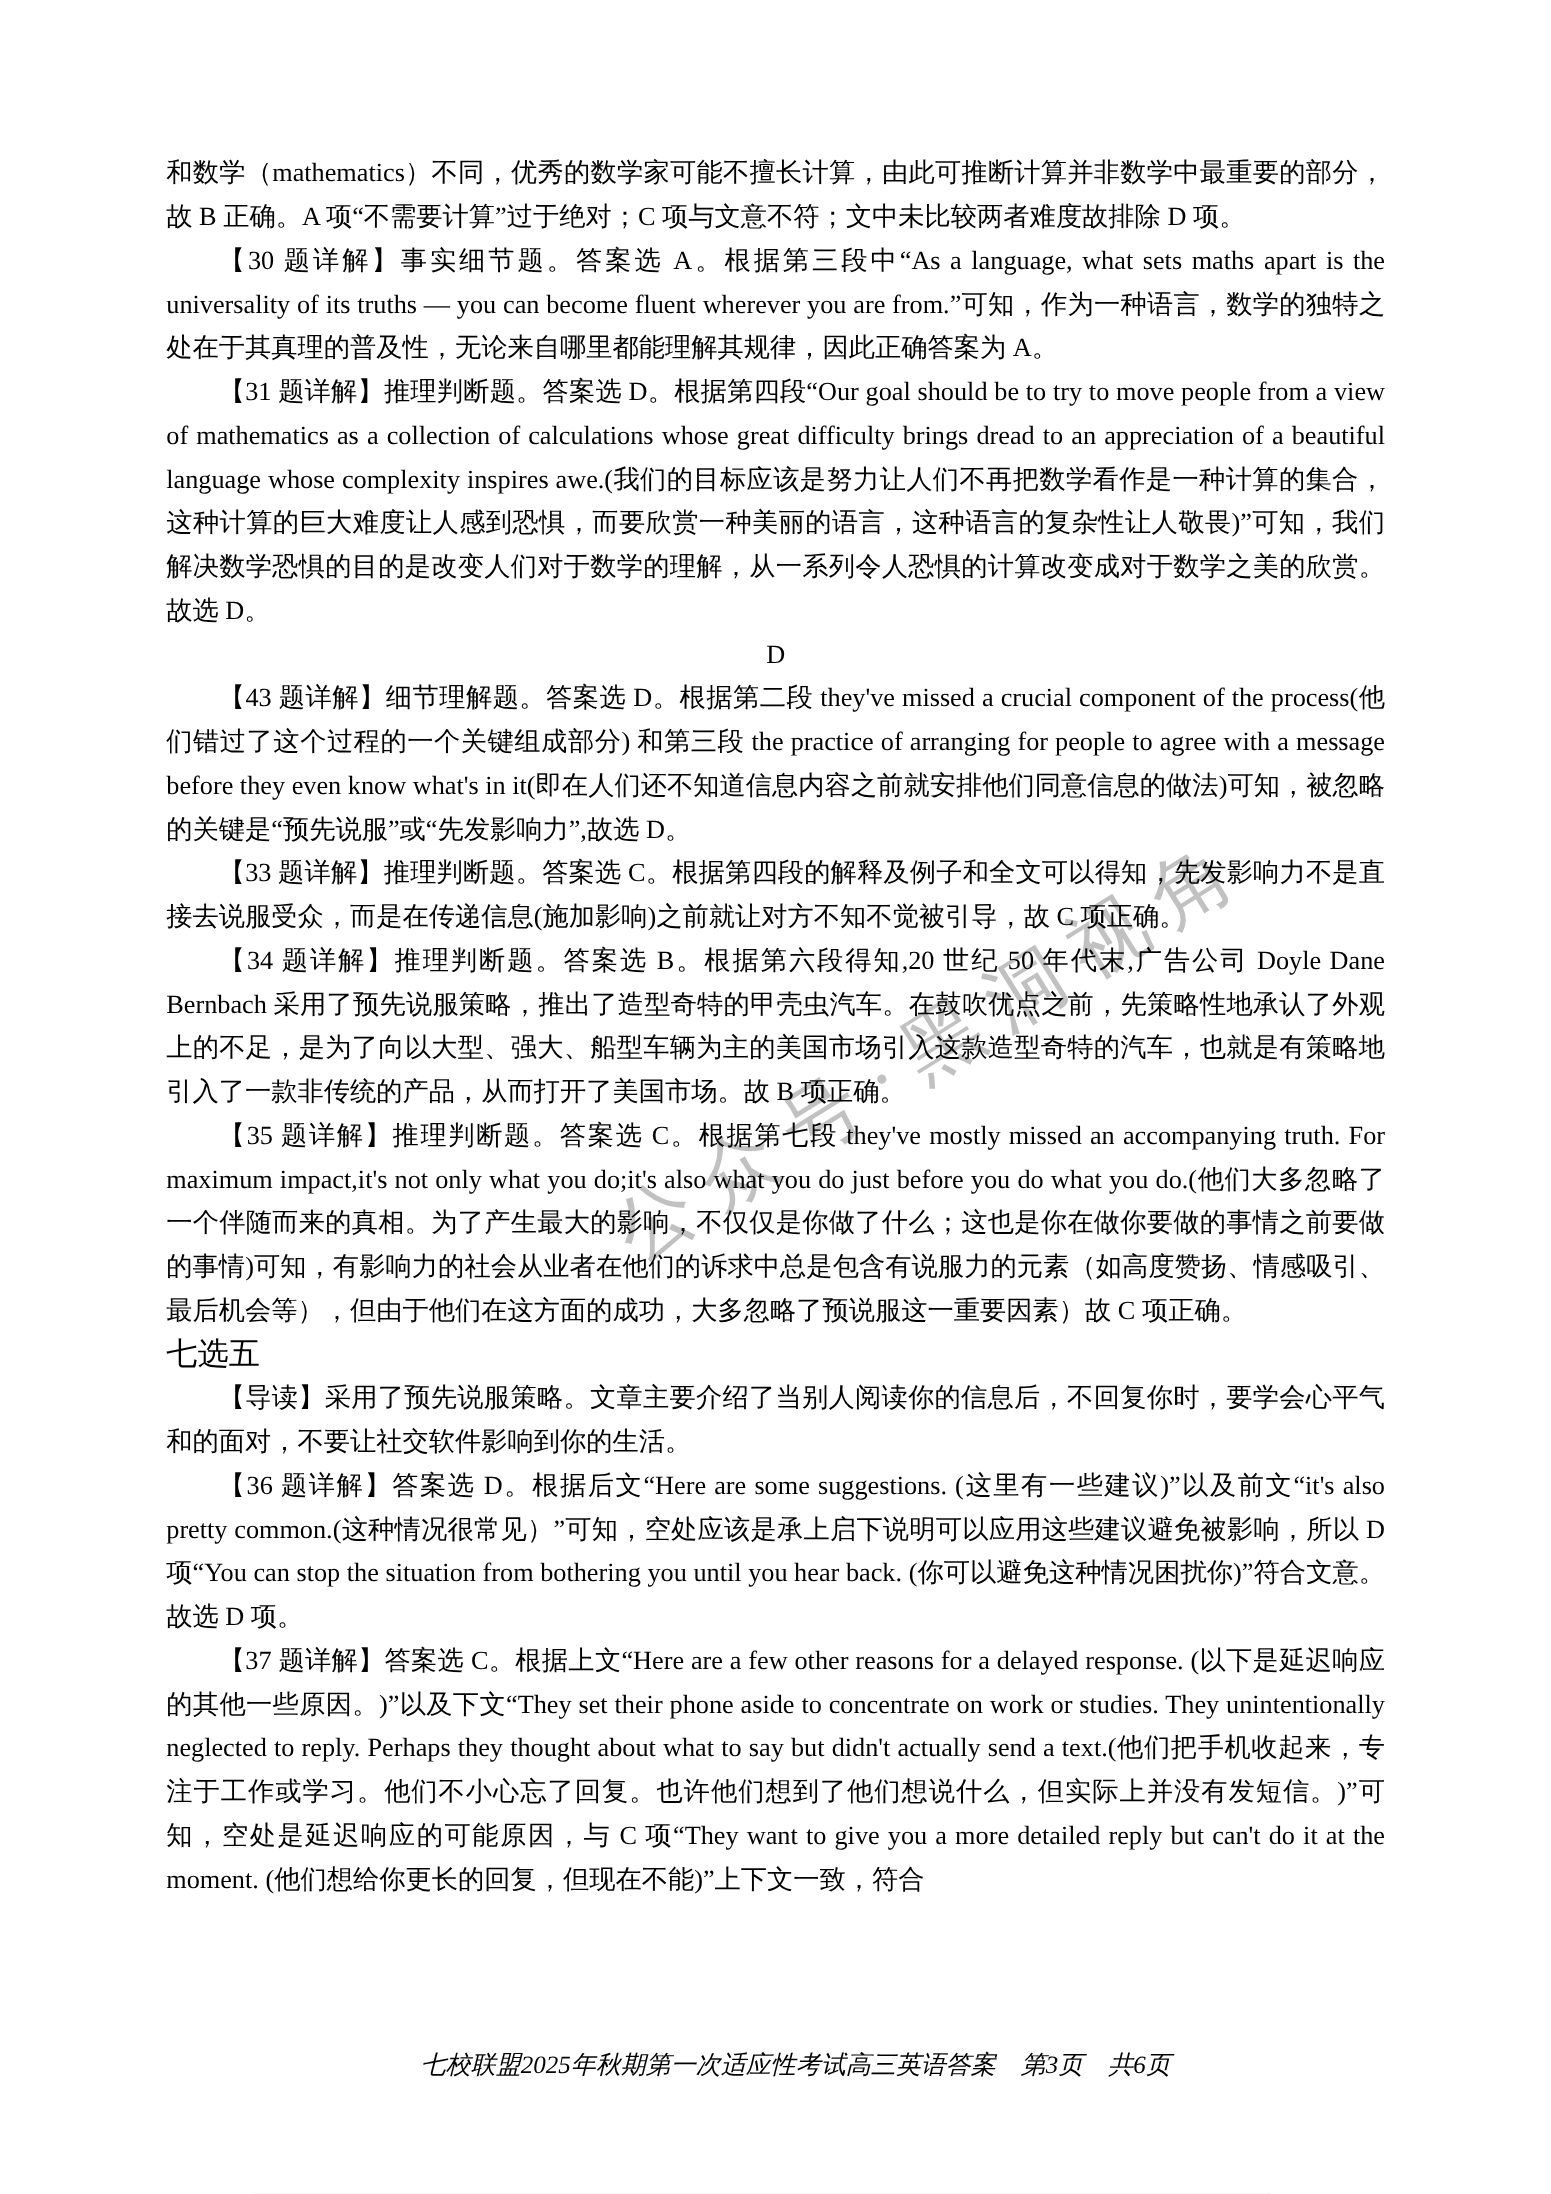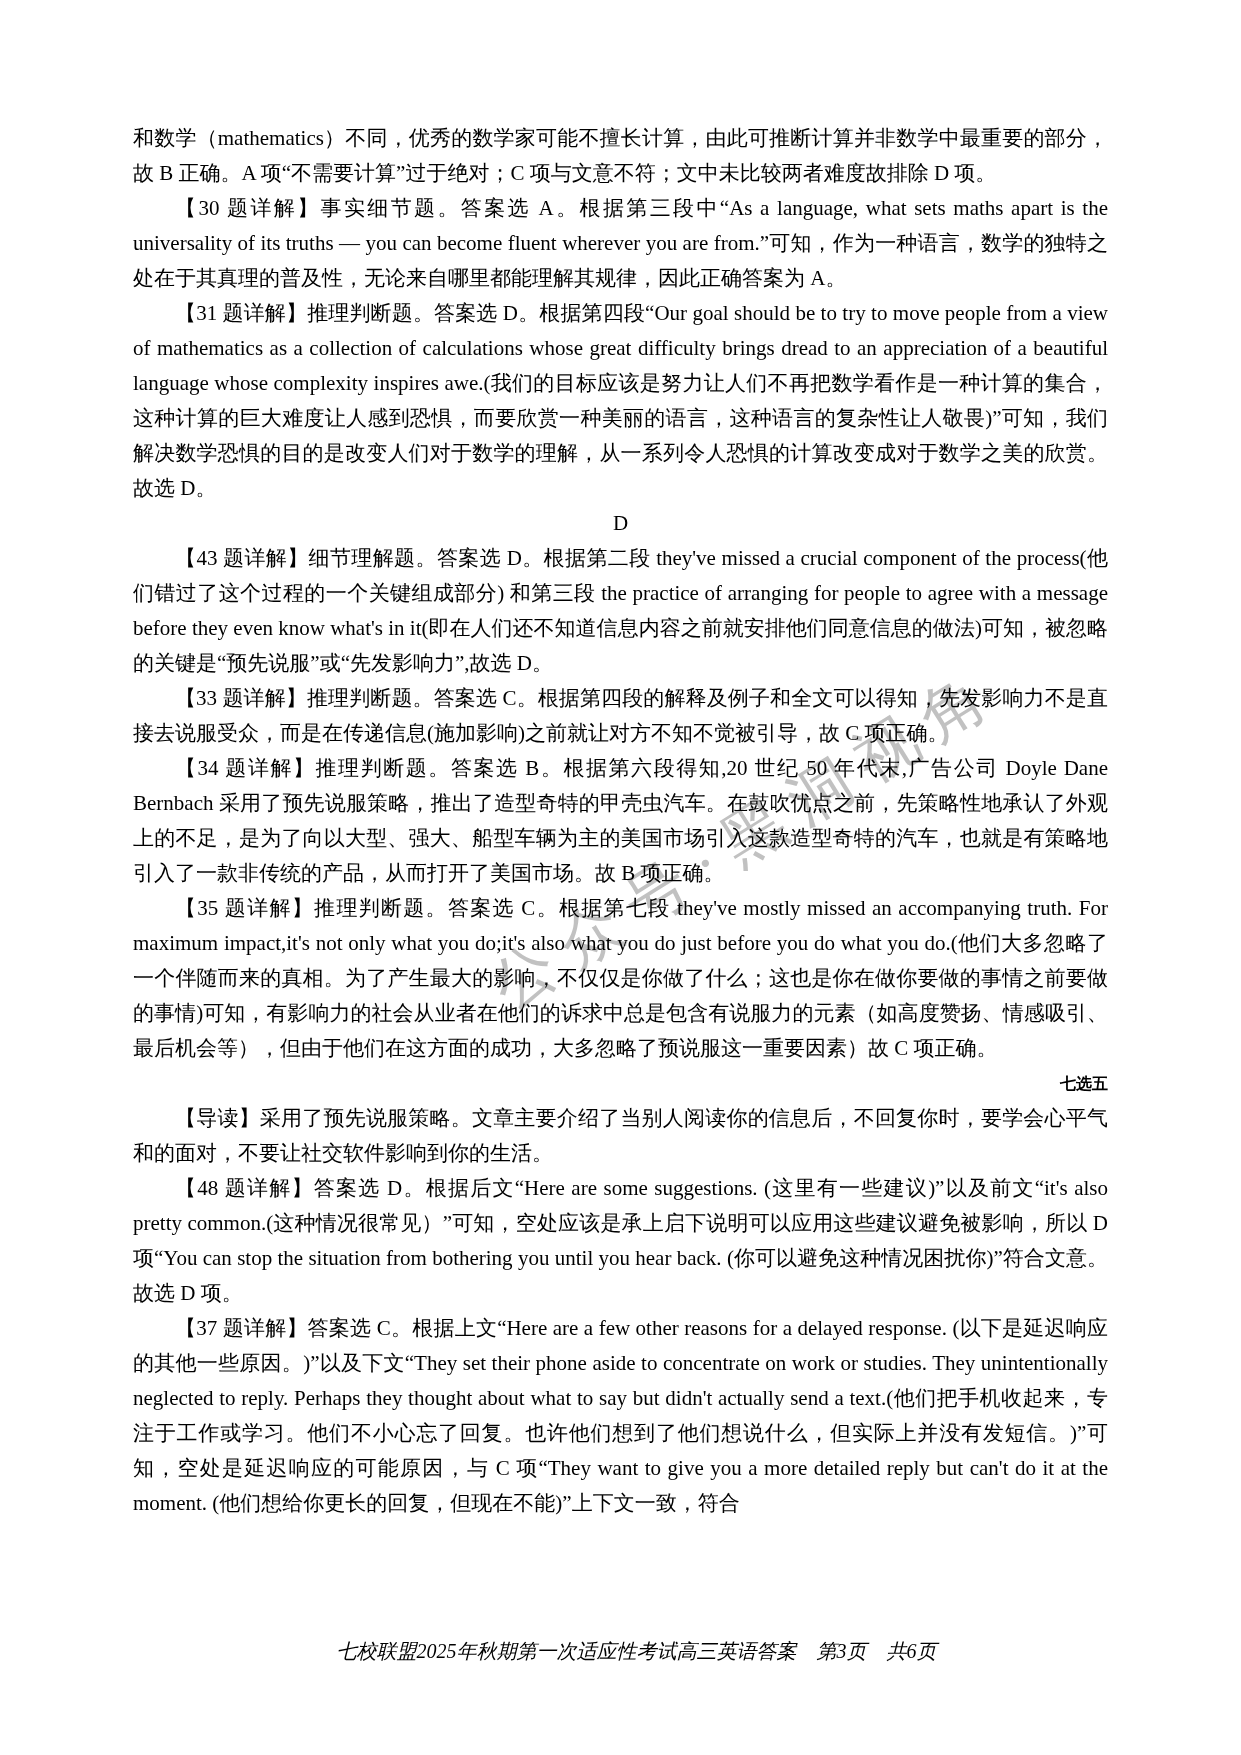--- a/index.html
+++ b/index.html
@@ -46,24 +46,24 @@
     text-align: justify;
     text-indent: 2em;
     word-break: break-word;
   }
   .para.noindent { text-indent: 0; }
   .para.center {
     text-align: center;
     text-indent: 0;
   }
   .para.heading {
-    text-align: right;
+    text-align: left;
     text-indent: 0;
-    font-weight: bold;
-    font-size: 16px;
+    font-weight: normal;
+    font-size: 25px;
   }
   .footer {
     position: absolute;
     left: 0;
     right: 0;
     top: 1638px;
     text-align: center;
     font-size: 20px;
     font-style: italic;
     color: #000000;
@@ -82,19 +82,19 @@
     <p class="para noindent">和数学（mathematics）不同，优秀的数学家可能不擅长计算，由此可推断计算并非数学中最重要的部分，故 B 正确。A 项“不需要计算”过于绝对；C 项与文意不符；文中未比较两者难度故排除 D 项。</p>
     <p class="para">【30 题详解】事实细节题。答案选 A。根据第三段中“As a language, what sets maths apart is the universality of its truths — you can become fluent wherever you are from.”可知，作为一种语言，数学的独特之处在于其真理的普及性，无论来自哪里都能理解其规律，因此正确答案为 A。</p>
     <p class="para">【31 题详解】推理判断题。答案选 D。根据第四段“Our goal should be to try to move people from a view of mathematics as a collection of calculations whose great difficulty brings dread to an appreciation of a beautiful language whose complexity inspires awe.(我们的目标应该是努力让人们不再把数学看作是一种计算的集合，这种计算的巨大难度让人感到恐惧，而要欣赏一种美丽的语言，这种语言的复杂性让人敬畏)”可知，我们解决数学恐惧的目的是改变人们对于数学的理解，从一系列令人恐惧的计算改变成对于数学之美的欣赏。故选 D。</p>
     <p class="para center">D</p>
     <p class="para">【43 题详解】细节理解题。答案选 D。根据第二段 they've missed a crucial component of the process(他们错过了这个过程的一个关键组成部分) 和第三段 the practice of arranging for people to agree with a message before they even know what's in it(即在人们还不知道信息内容之前就安排他们同意信息的做法)可知，被忽略的关键是“预先说服”或“先发影响力”,故选 D。</p>
     <p class="para">【33 题详解】推理判断题。答案选 C。根据第四段的解释及例子和全文可以得知，先发影响力不是直接去说服受众，而是在传递信息(施加影响)之前就让对方不知不觉被引导，故 C 项正确。</p>
     <p class="para">【34 题详解】推理判断题。答案选 B。根据第六段得知,20 世纪 50 年代末,广告公司 Doyle Dane Bernbach 采用了预先说服策略，推出了造型奇特的甲壳虫汽车。在鼓吹优点之前，先策略性地承认了外观上的不足，是为了向以大型、强大、船型车辆为主的美国市场引入这款造型奇特的汽车，也就是有策略地引入了一款非传统的产品，从而打开了美国市场。故 B 项正确。</p>
     <p class="para">【35 题详解】推理判断题。答案选 C。根据第七段 they've mostly missed an accompanying truth. For maximum impact,it's not only what you do;it's also what you do just before you do what you do.(他们大多忽略了一个伴随而来的真相。为了产生最大的影响，不仅仅是你做了什么；这也是你在做你要做的事情之前要做的事情)可知，有影响力的社会从业者在他们的诉求中总是包含有说服力的元素（如高度赞扬、情感吸引、最后机会等），但由于他们在这方面的成功，大多忽略了预说服这一重要因素）故 C 项正确。</p>
     <p class="para heading">七选五</p>
     <p class="para">【导读】采用了预先说服策略。文章主要介绍了当别人阅读你的信息后，不回复你时，要学会心平气和的面对，不要让社交软件影响到你的生活。</p>
-    <p class="para">【48 题详解】答案选 D。根据后文“Here are some suggestions. (这里有一些建议)”以及前文“it's also pretty common.(这种情况很常见）”可知，空处应该是承上启下说明可以应用这些建议避免被影响，所以 D 项“You can stop the situation from bothering you until you hear back. (你可以避免这种情况困扰你)”符合文意。故选 D 项。</p>
+    <p class="para">【36 题详解】答案选 D。根据后文“Here are some suggestions. (这里有一些建议)”以及前文“it's also pretty common.(这种情况很常见）”可知，空处应该是承上启下说明可以应用这些建议避免被影响，所以 D 项“You can stop the situation from bothering you until you hear back. (你可以避免这种情况困扰你)”符合文意。故选 D 项。</p>
     <p class="para">【37 题详解】答案选 C。根据上文“Here are a few other reasons for a delayed response. (以下是延迟响应的其他一些原因。)”以及下文“They set their phone aside to concentrate on work or studies. They unintentionally neglected to reply. Perhaps they thought about what to say but didn't actually send a text.(他们把手机收起来，专注于工作或学习。他们不小心忘了回复。也许他们想到了他们想说什么，但实际上并没有发短信。)”可知，空处是延迟响应的可能原因，与 C 项“They want to give you a more detailed reply but can't do it at the moment. (他们想给你更长的回复，但现在不能)”上下文一致，符合</p>
   </div>
 
   <div class="footer">七校联盟2025年秋期第一次适应性考试高三英语答案　第3页　共6页</div>
 
 </div>
 
 </body></html>

